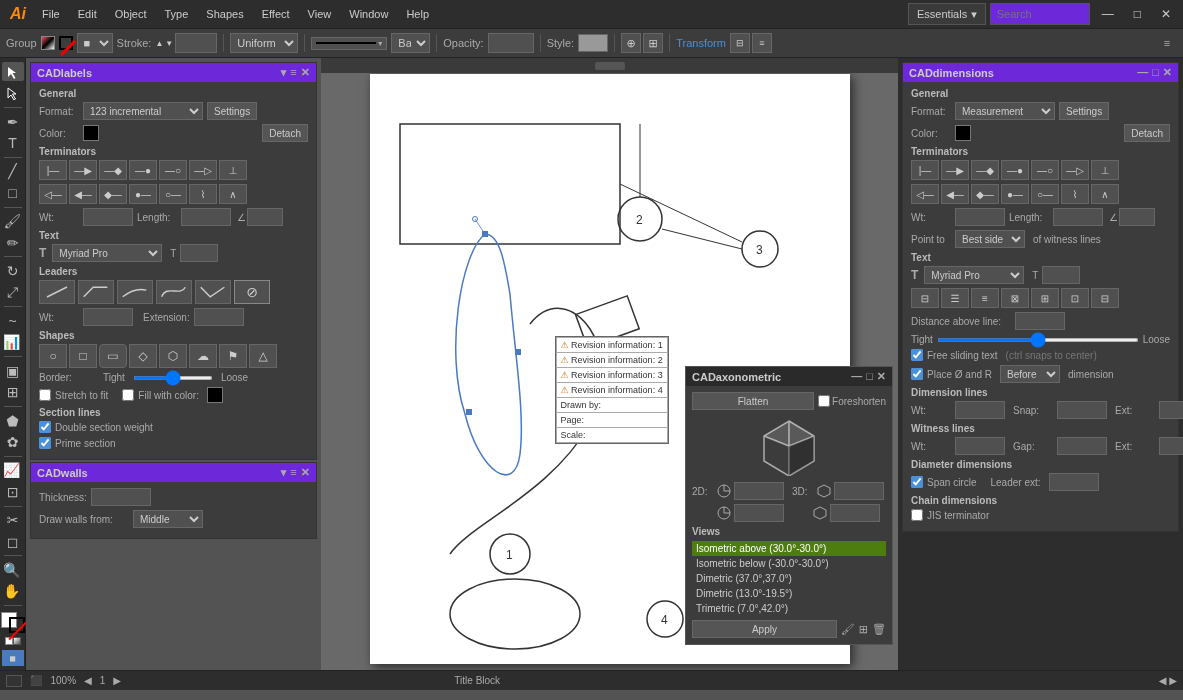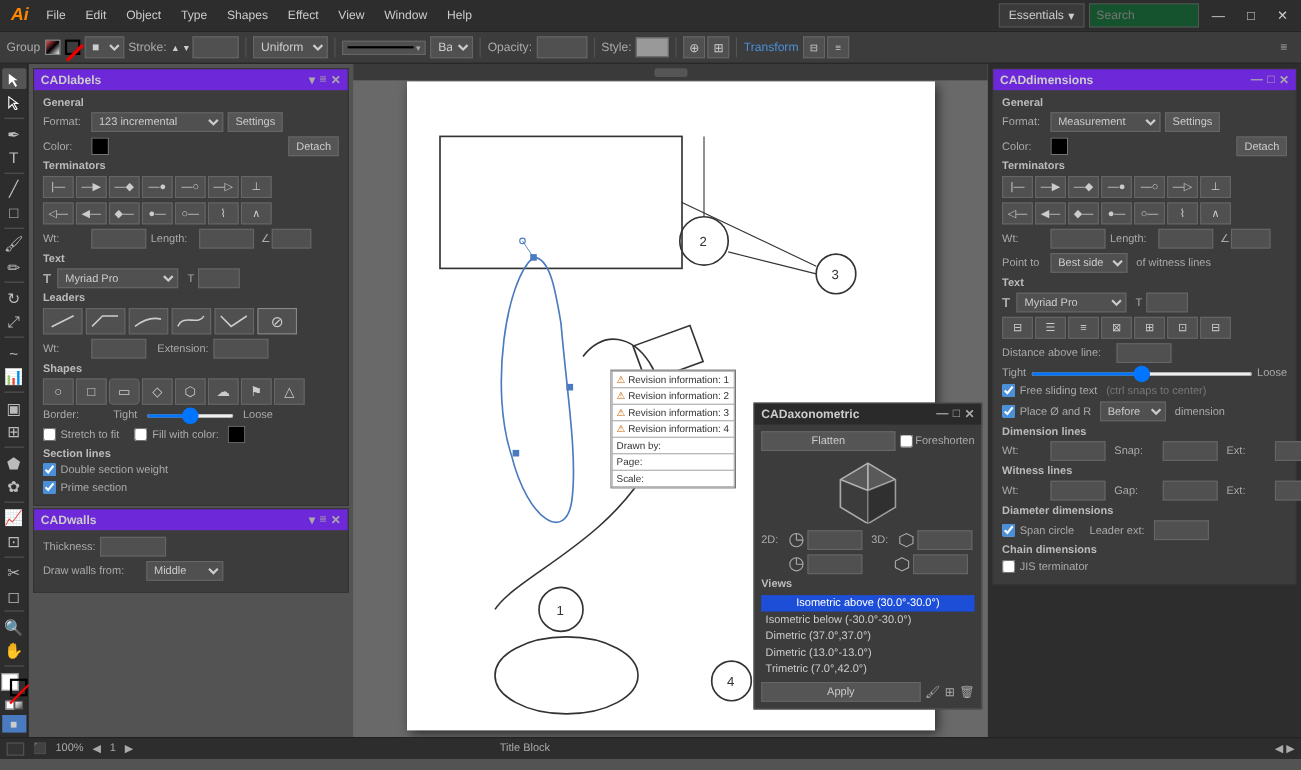--- a/index.html
+++ b/index.html
@@ -4,21 +4,21 @@
   <style>
     * { box-sizing: border-box; margin: 0; padding: 0; }
     body { width: 1183px; height: 700px; overflow: hidden; font-family: Arial, sans-serif; font-size: 11px; background: #535353; color: #ccc; }
 
     
     #menu-bar { display: flex; align-items: center; background: #2d2d2d; height: 28px; padding: 0 4px; gap: 2px; }
     .app-logo { color: #ff8800; font-weight: bold; font-size: 16px; padding: 0 6px; font-style: italic; }
     .menu-item { color: #ccc; padding: 2px 8px; font-size: 11px; cursor: pointer; }
     .menu-right { margin-left: auto; display: flex; align-items: center; gap: 4px; padding-left: 18px; }
     .essentials-btn { background: #3a3a3a; border: 1px solid #555; color: #ccc; padding: 2px 8px; font-size: 11px; height: 22px; display: flex; align-items: center; gap: 4px; }
-    .search-box { background: #14532d; border: 1px solid #555; color: #ccc; padding: 2px 6px; font-size: 11px; height: 22px; width: 100px; }
+    .search-box { background: #6d28d9; border: 1px solid #555; color: #ccc; padding: 2px 6px; font-size: 11px; height: 22px; width: 100px; }
     .win-btn { color: #ccc; padding: 2px 8px; font-size: 12px; cursor: pointer; }
 
     
     #options-bar { display: flex; align-items: center; background: #3c3c3c; height: 30px; padding: 0 6px; gap: 4px; border-top: 1px solid #222; border-bottom: 1px solid #222; }
     .options-label { color: #aaa; font-size: 11px; }
     .options-select { background: #505050; border: 1px solid #666; color: #ccc; font-size: 11px; height: 20px; padding: 0 2px; }
     .options-input { background: #505050; border: 1px solid #666; color: #ccc; font-size: 11px; height: 20px; width: 42px; padding: 0 3px; }
     .options-sep { width: 1px; height: 18px; background: #555; margin: 0 2px; }
 
     
@@ -66,21 +66,21 @@
 
     
     #status-bar { height: 20px; background: #2d2d2d; border-top: 1px solid #222; display: flex; align-items: center; padding: 0 6px; gap: 8px; font-size: 10px; color: #aaa; }
 
     
     .cb { width: 12px; height: 12px; accent-color: #4a90d9; }
 
     
     .views-list { list-style: none; margin-top: 4px; }
     .views-list li { padding: 2px 4px; font-size: 10px; color: #ccc; cursor: pointer; }
-    .views-list li.selected { background: #1d4ed8; color: white; text-align: center; }
+    .views-list li.selected { background: #4d7c0f; color: white; }
   </style>
 </head>
 <body>
 
 <div id="menu-bar">
   <span class="app-logo">Ai</span>
   <span class="menu-item">File</span>
   <span class="menu-item">Edit</span>
   <span class="menu-item">Object</span>
   <span class="menu-item">Type</span>
@@ -530,21 +530,21 @@
                 </svg>
               <input class="panel-input" style="width: 50px;">
             </div>
           </div>
 
           <div class="section-title">Views</div>
           <ul class="views-list">
             <li class="selected">Isometric above (30.0°-30.0°)</li>
             <li>Isometric below (-30.0°-30.0°)</li>
             <li>Dimetric (37.0°,37.0°)</li>
-            <li>Dimetric (13.0°-13.0°)</li>
+            <li>Dimetric (13.0°-19.5°)</li>
             <li>Trimetric (7.0°,42.0°)</li>
           </ul>
 
           <div style="display:flex;align-items:center;gap:4px;margin-top:4px;">
             <button class="panel-btn" style="flex:1;">Apply</button>
             <span style="cursor:pointer;color:#aaa;">🖌</span>
             <span style="cursor:pointer;color:#aaa;">⊞</span>
             <span style="cursor:pointer;color:#aaa;">🗑</span>
           </div>
         </div>

